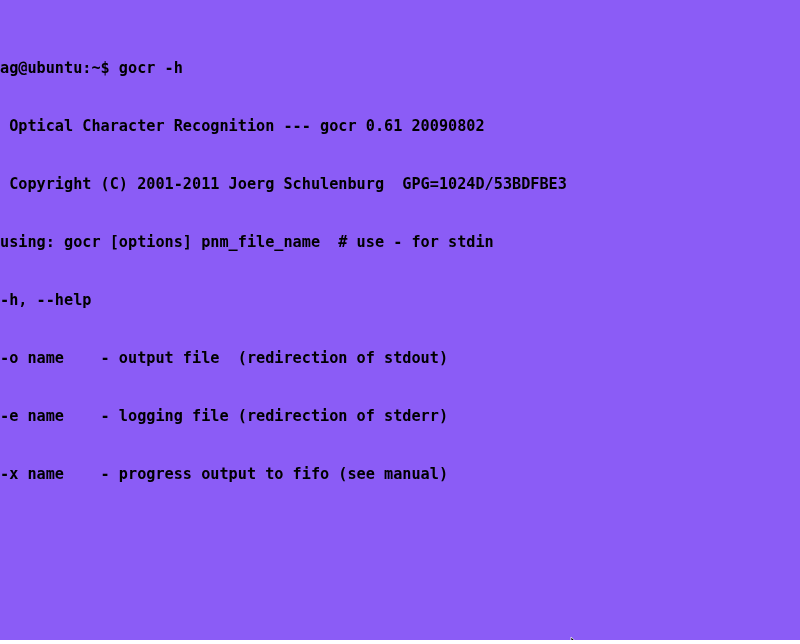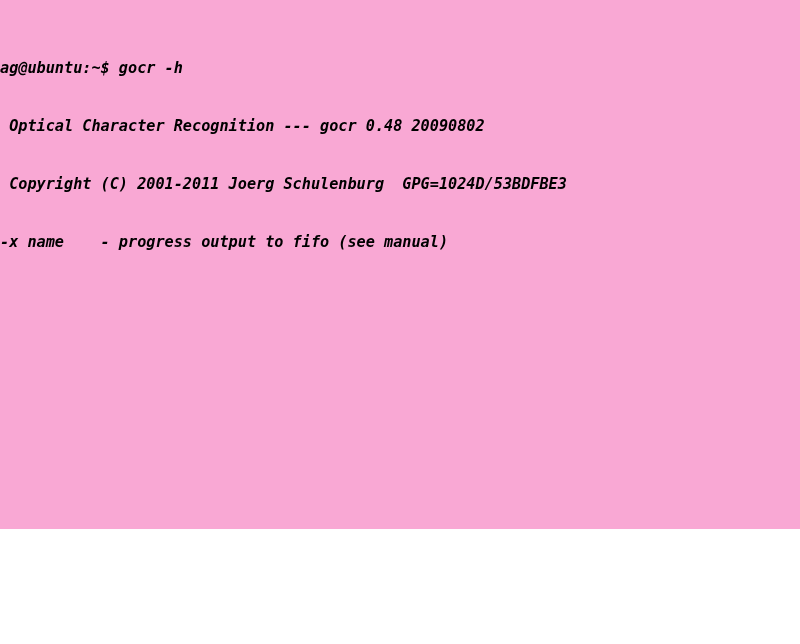--- a/index.html
+++ b/index.html
@@ -4,28 +4,27 @@
 <title>Terminal</title>
 <style>
   html, body {
     margin: 0;
     padding: 0;
     background: #ffffff;
   }
   #terminal {
     position: relative;
     width: 800px;
-    height: 529px;
-    background: #f9a8d4;
+    height: 640px;
+    background: #8b5cf6;
     overflow: hidden;
     font-family: "DejaVu Sans Mono", "Liberation Mono", monospace;
     font-size: 15.2px;
     line-height: 19.35px;
     color: #000000;
-    font-style: italic;
     -webkit-font-smoothing: none;
   }
   #screen {
     position: absolute;
     left: 0px;
     top: 1px;
     white-space: pre;
     letter-spacing: 0px;
   }
   .line {
@@ -42,22 +41,26 @@
     pointer-events: none;
   }
 </style>
 </head>
 <body>
 
 <div id="terminal">
   <div id="screen">
 
     <div class="line">ag@ubuntu:~$ gocr -h</div>
-    <div class="line"> Optical Character Recognition --- gocr 0.48 20090802</div>
+    <div class="line"> Optical Character Recognition --- gocr 0.61 20090802</div>
     <div class="line"> Copyright (C) 2001-2011 Joerg Schulenburg  GPG=1024D/53BDFBE3</div>
+    <div class="line">using: gocr [options] pnm_file_name  # use - for stdin</div>
+    <div class="line">-h, --help</div>
+    <div class="line">-o name    - output file  (redirection of stdout)</div>
+    <div class="line">-e name    - logging file (redirection of stderr)</div>
     <div class="line">-x name    - progress output to fifo (see manual)</div>
     
     
     
     
     
     
     
     
     

